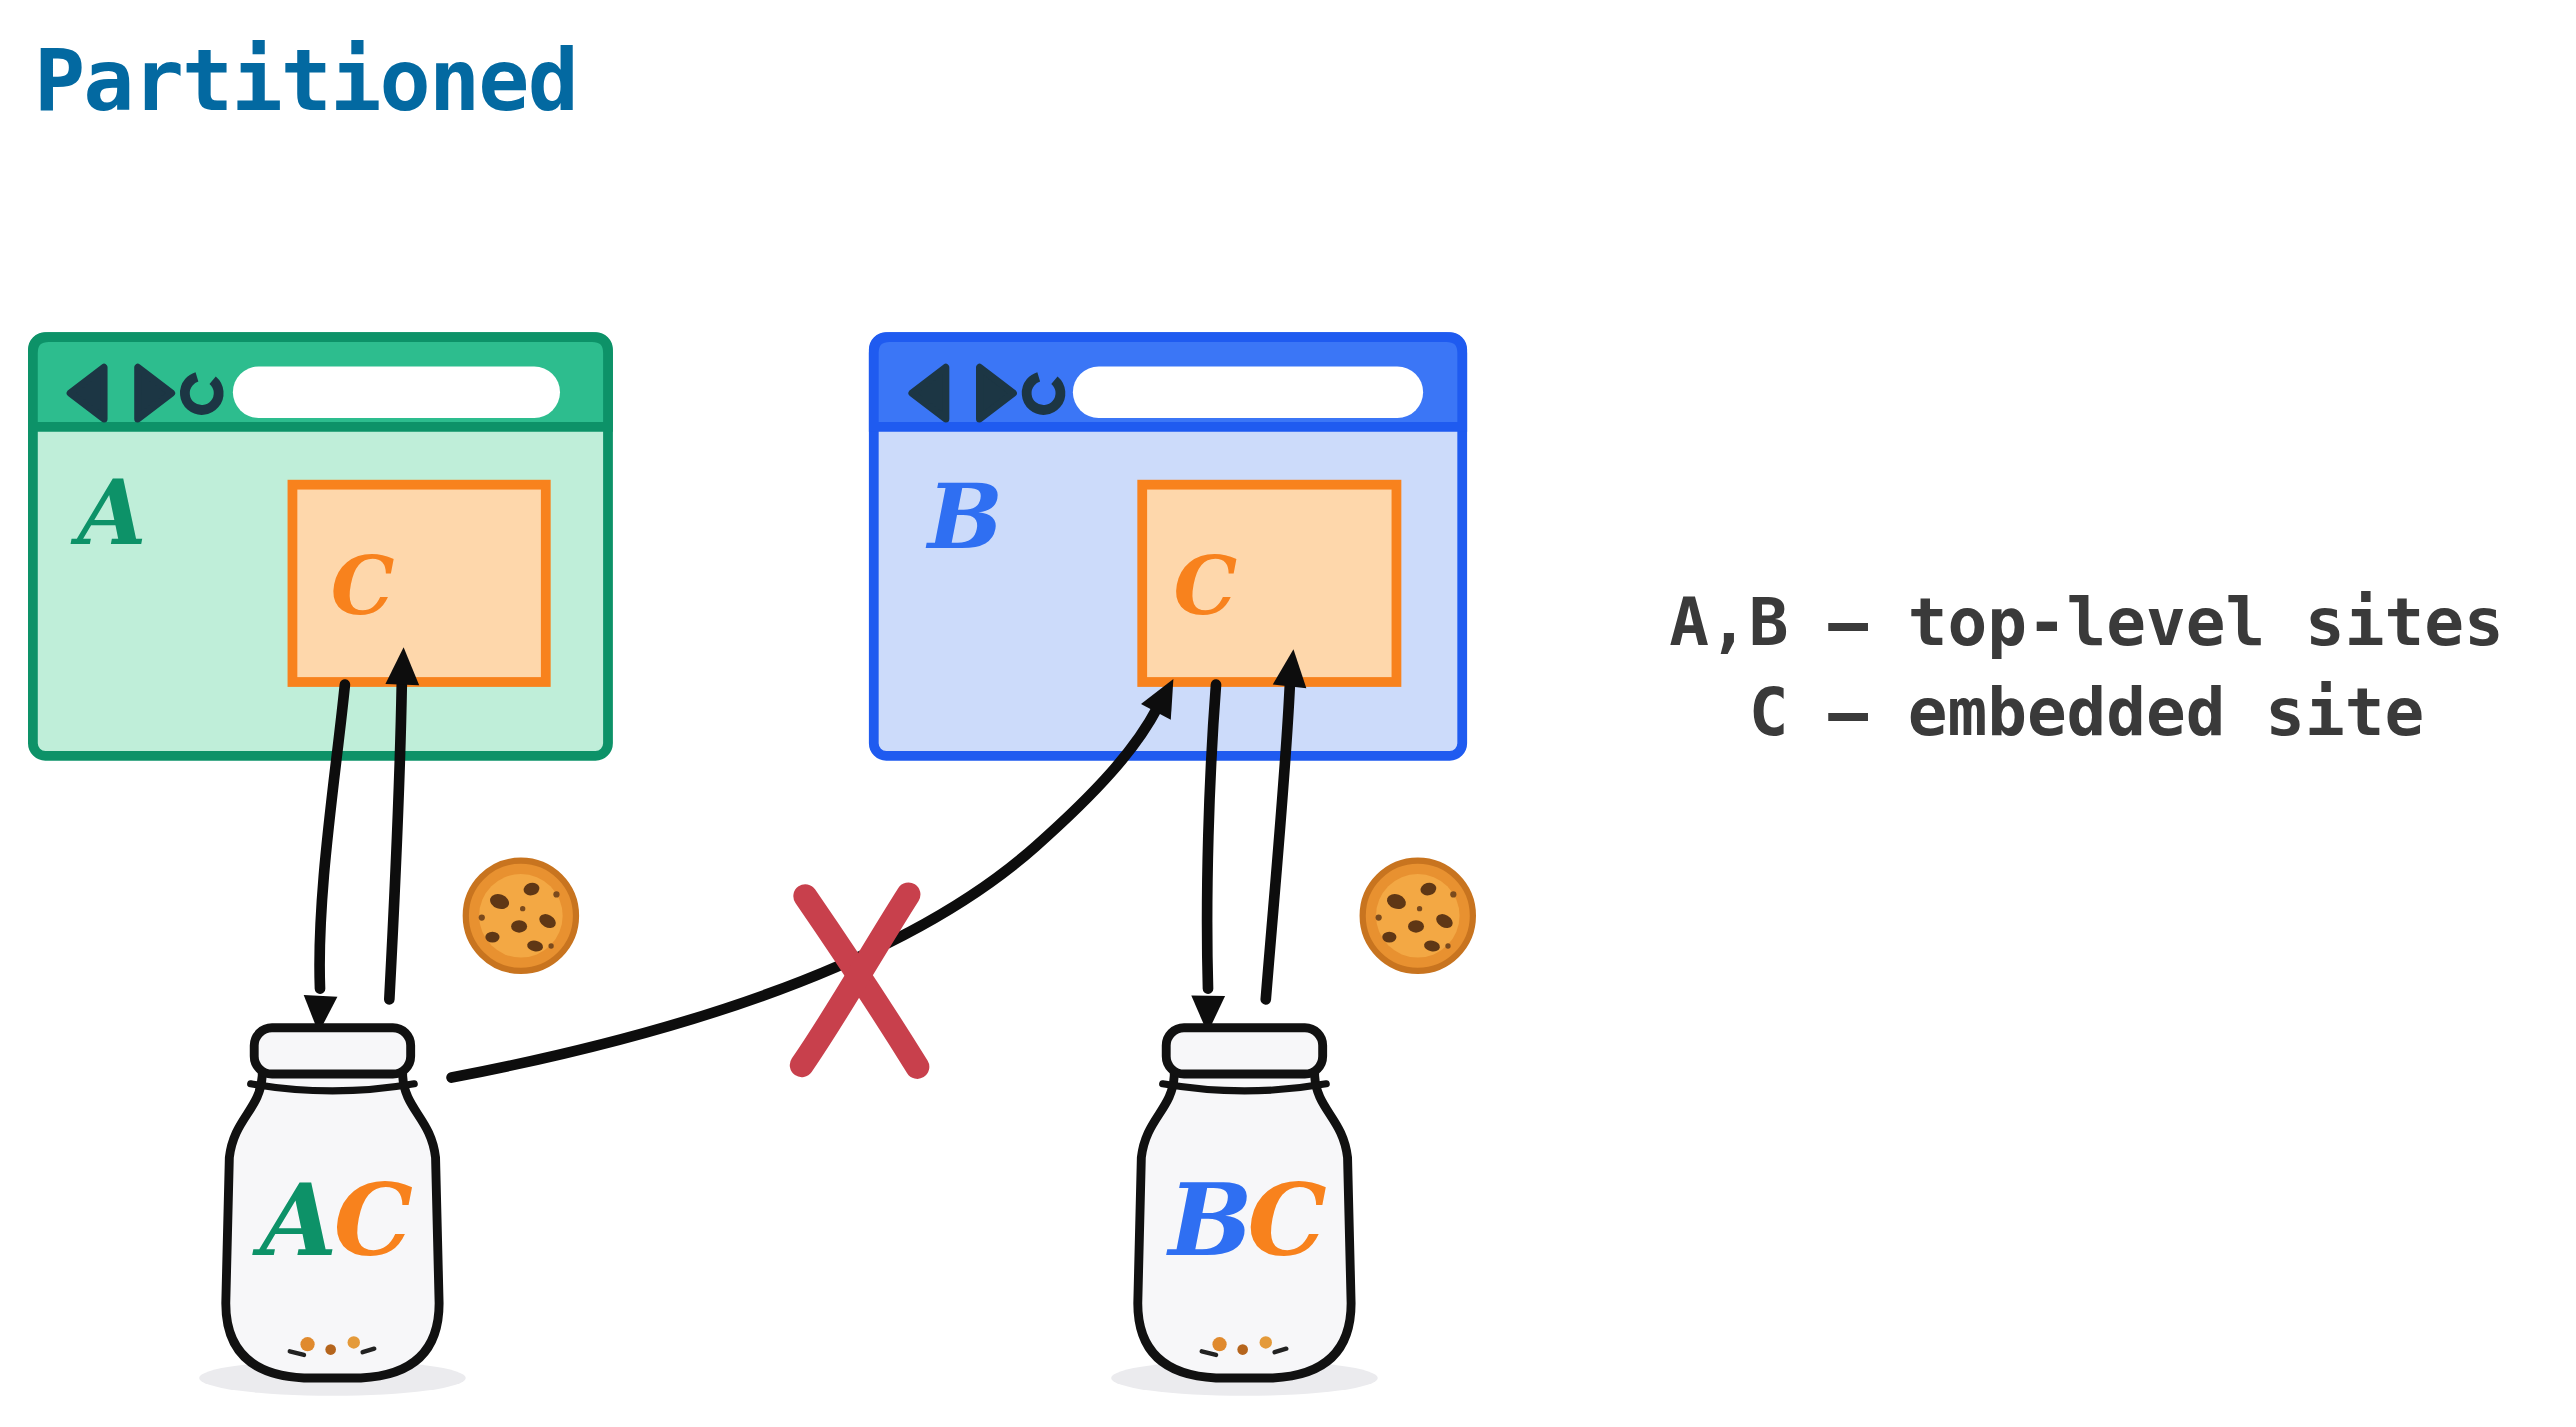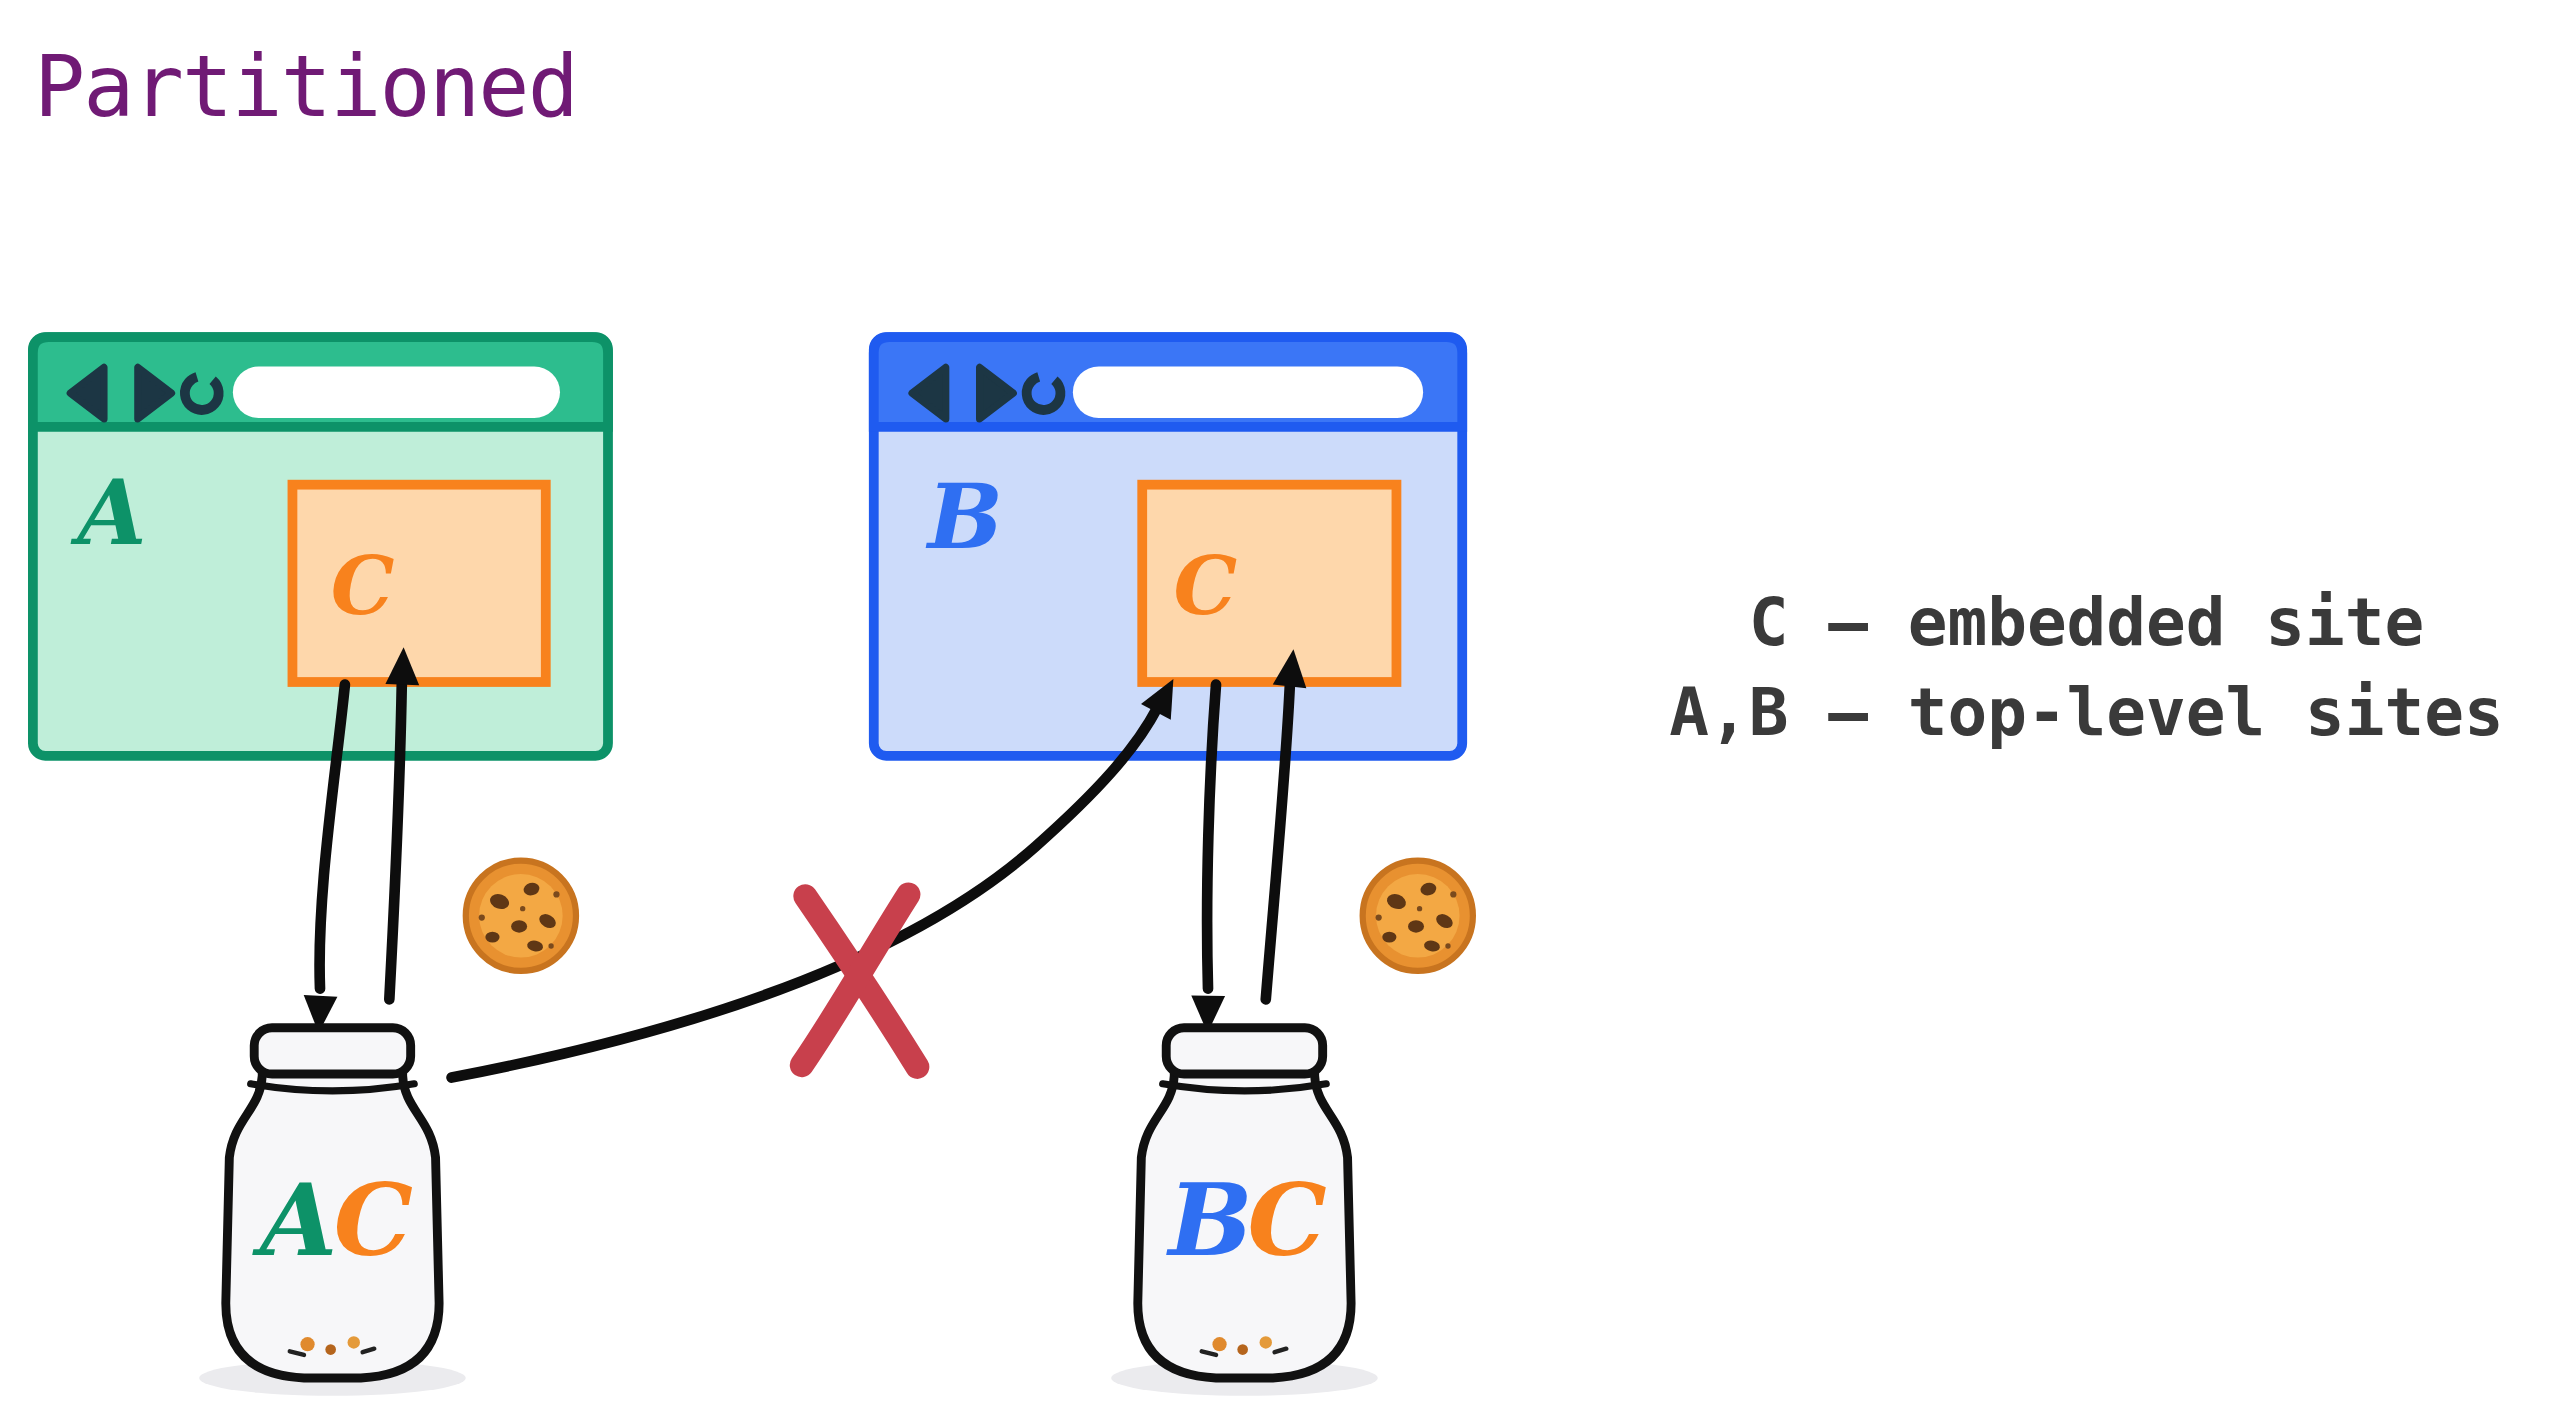--- a/index.html
+++ b/index.html
@@ -1,41 +1,41 @@
 <!DOCTYPE html>
 <html style="font-size:14.2px"><head>
 <meta charset="utf-8">
 <style>
   html,body{margin:0;padding:0;background:#fff;}
   .canvas{
     position:relative;width:2576px;height:1428px;background:#ffffff;overflow:hidden;
     font-family:"DejaVu Sans Mono", monospace;
   }
   .title{
-    position:absolute;left:34px;top:37px;
-    font-size:85px;font-weight:normal;color:#701a75;letter-spacing:-1.8px;
+    position:absolute;left:34px;top:31px;
+    font-size:85px;font-weight:bold;color:#0369a1;letter-spacing:-1.8px;
   }
   .legend{
     position:absolute;left:1596px;top:578px;width:981px;
     text-align:center;color:#3a3a3a;font-weight:bold;
     font-size:66px;line-height:1.36;white-space:nowrap;
   }
   svg.diagram{position:absolute;left:0;top:0;}
   text.hand{font-family:"DejaVu Serif", serif;font-style:italic;font-weight:bold;}
 </style>
 </head>
 <body>
 
 <div class="canvas">
 
   <div class="title">Partitioned</div>
 
   <div class="legend">
+    <div>A,B – top-level sites</div>
     <div>C – embedded site</div>
-    <div>A,B – top-level sites</div>
   </div>
 
   <svg class="diagram" width="2576" height="1428" viewBox="0 0 2898 1606">
 
     <defs>
 
       <g id="jar-shape">
         <ellipse cx="374" cy="1550" rx="150" ry="20" fill="#ebebee"></ellipse>
         <path d="M 295 1210 C 293 1248, 263 1258, 258 1302 L 254 1466 Q 254 1546 342 1550 L 406 1550 Q 494 1546 494 1466 L 490 1302 C 485 1258, 455 1248, 453 1210 L 453 1204 L 295 1204 Z" fill="#f7f7f9" stroke="#111111" stroke-width="10" stroke-linejoin="round"></path>
         <rect x="286" y="1156" width="176" height="52" rx="20" fill="#f7f7f9" stroke="#111111" stroke-width="10"></rect>

